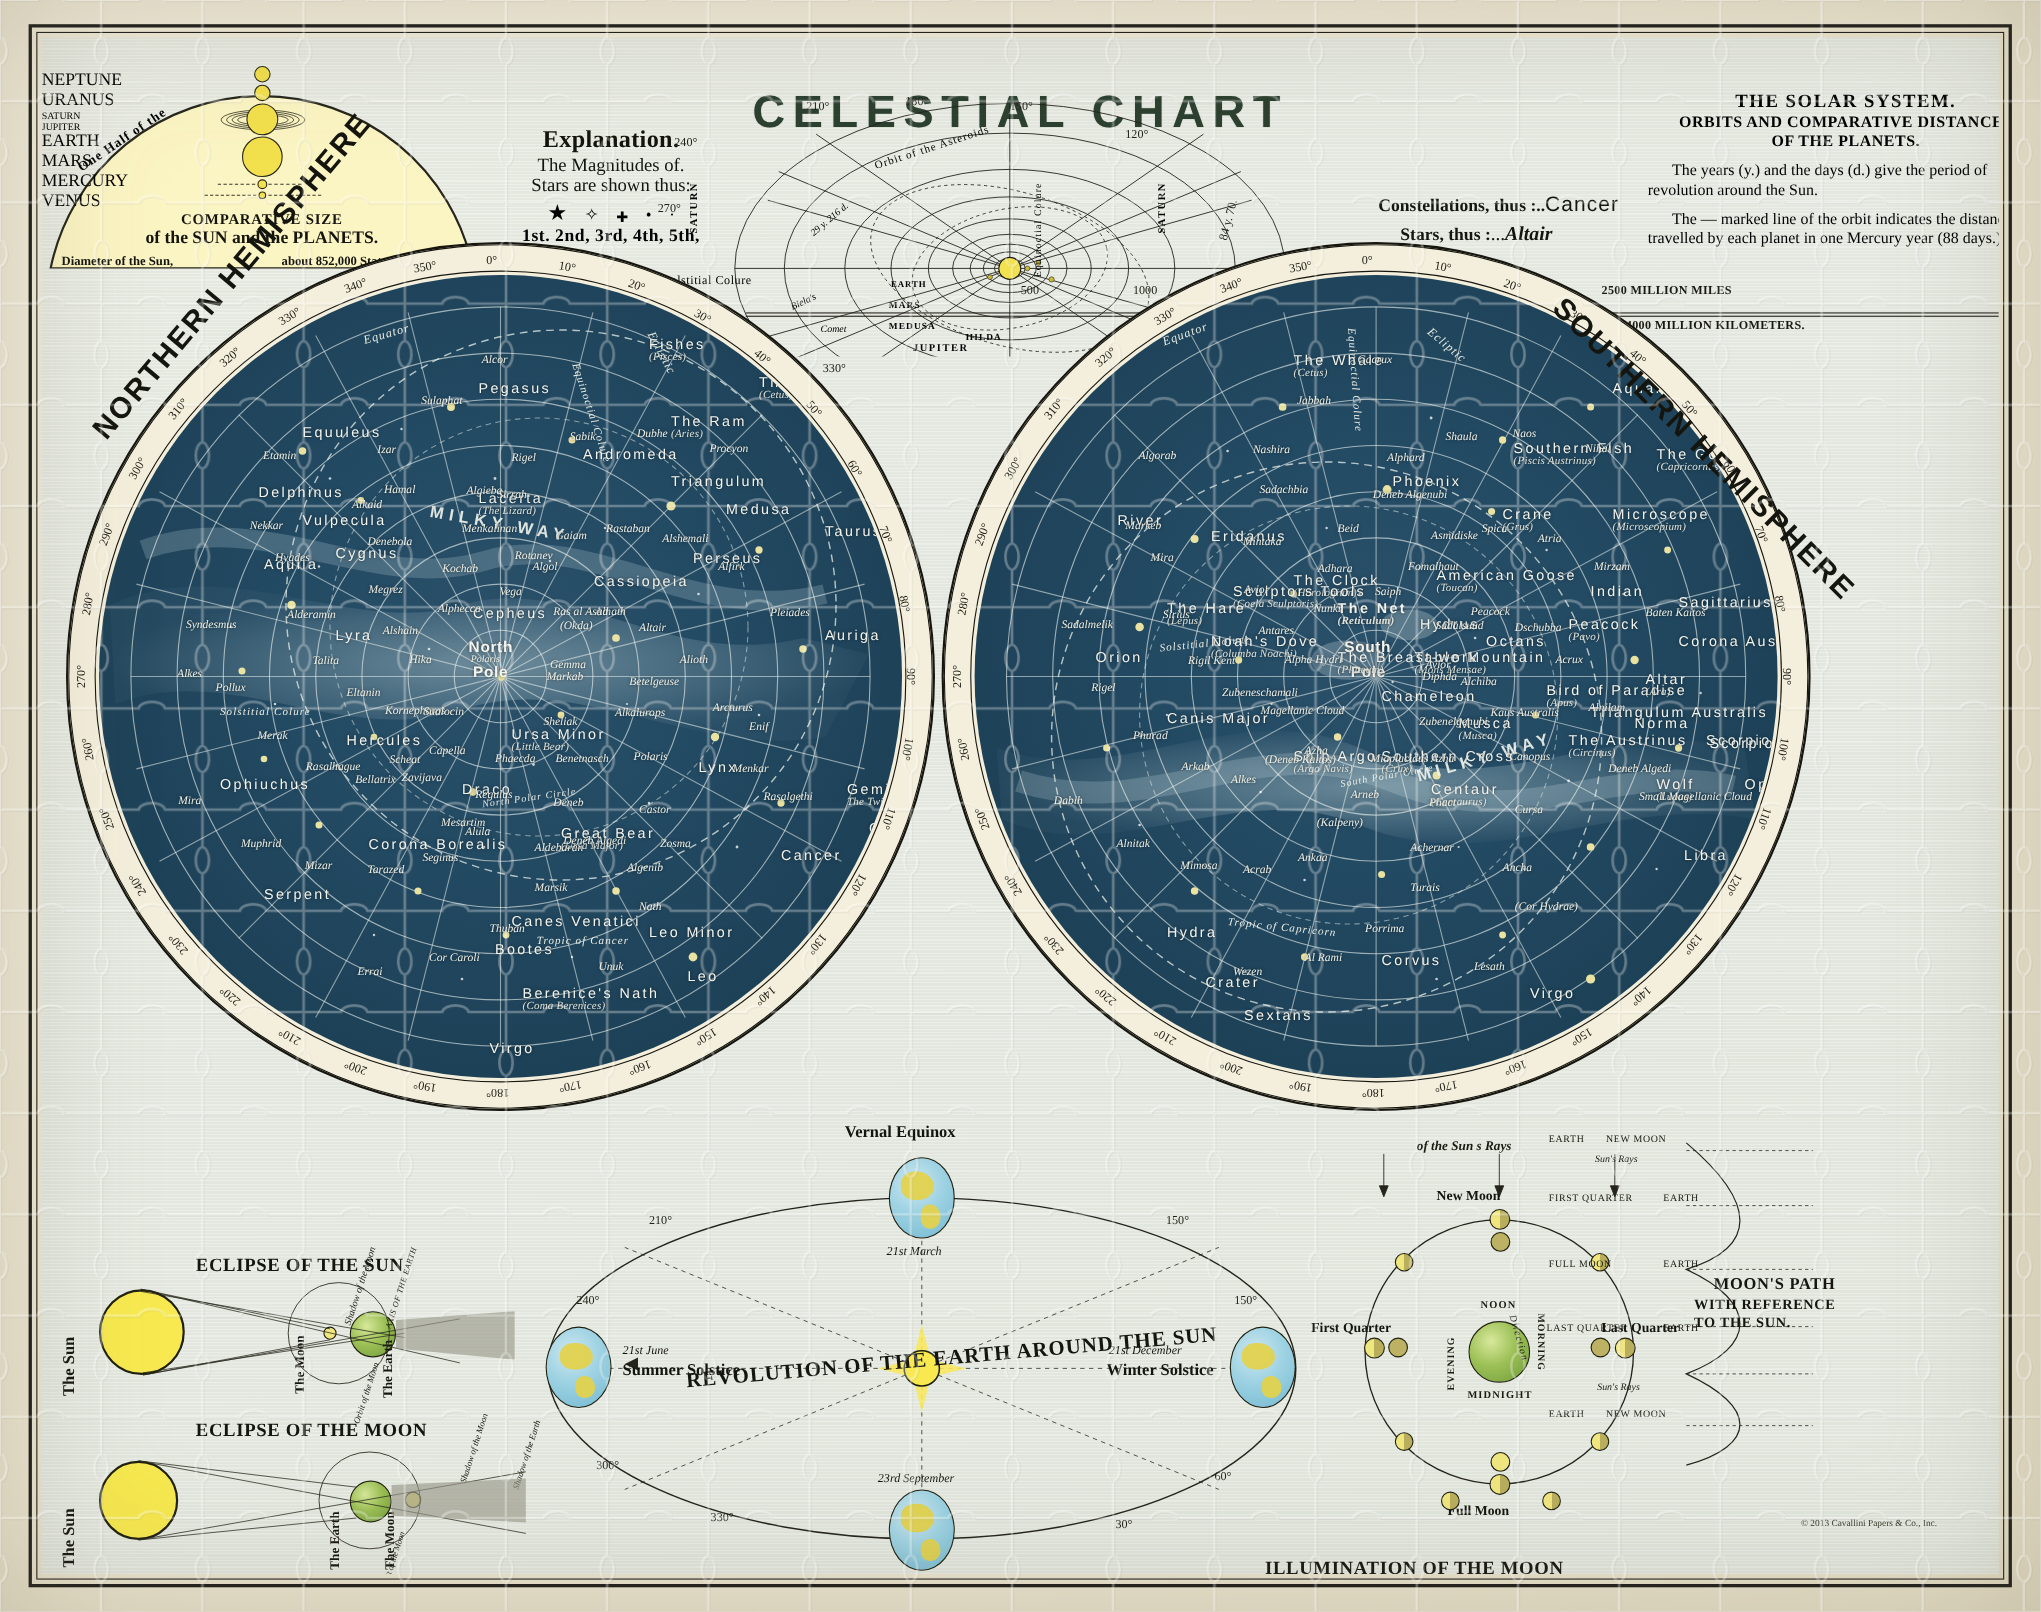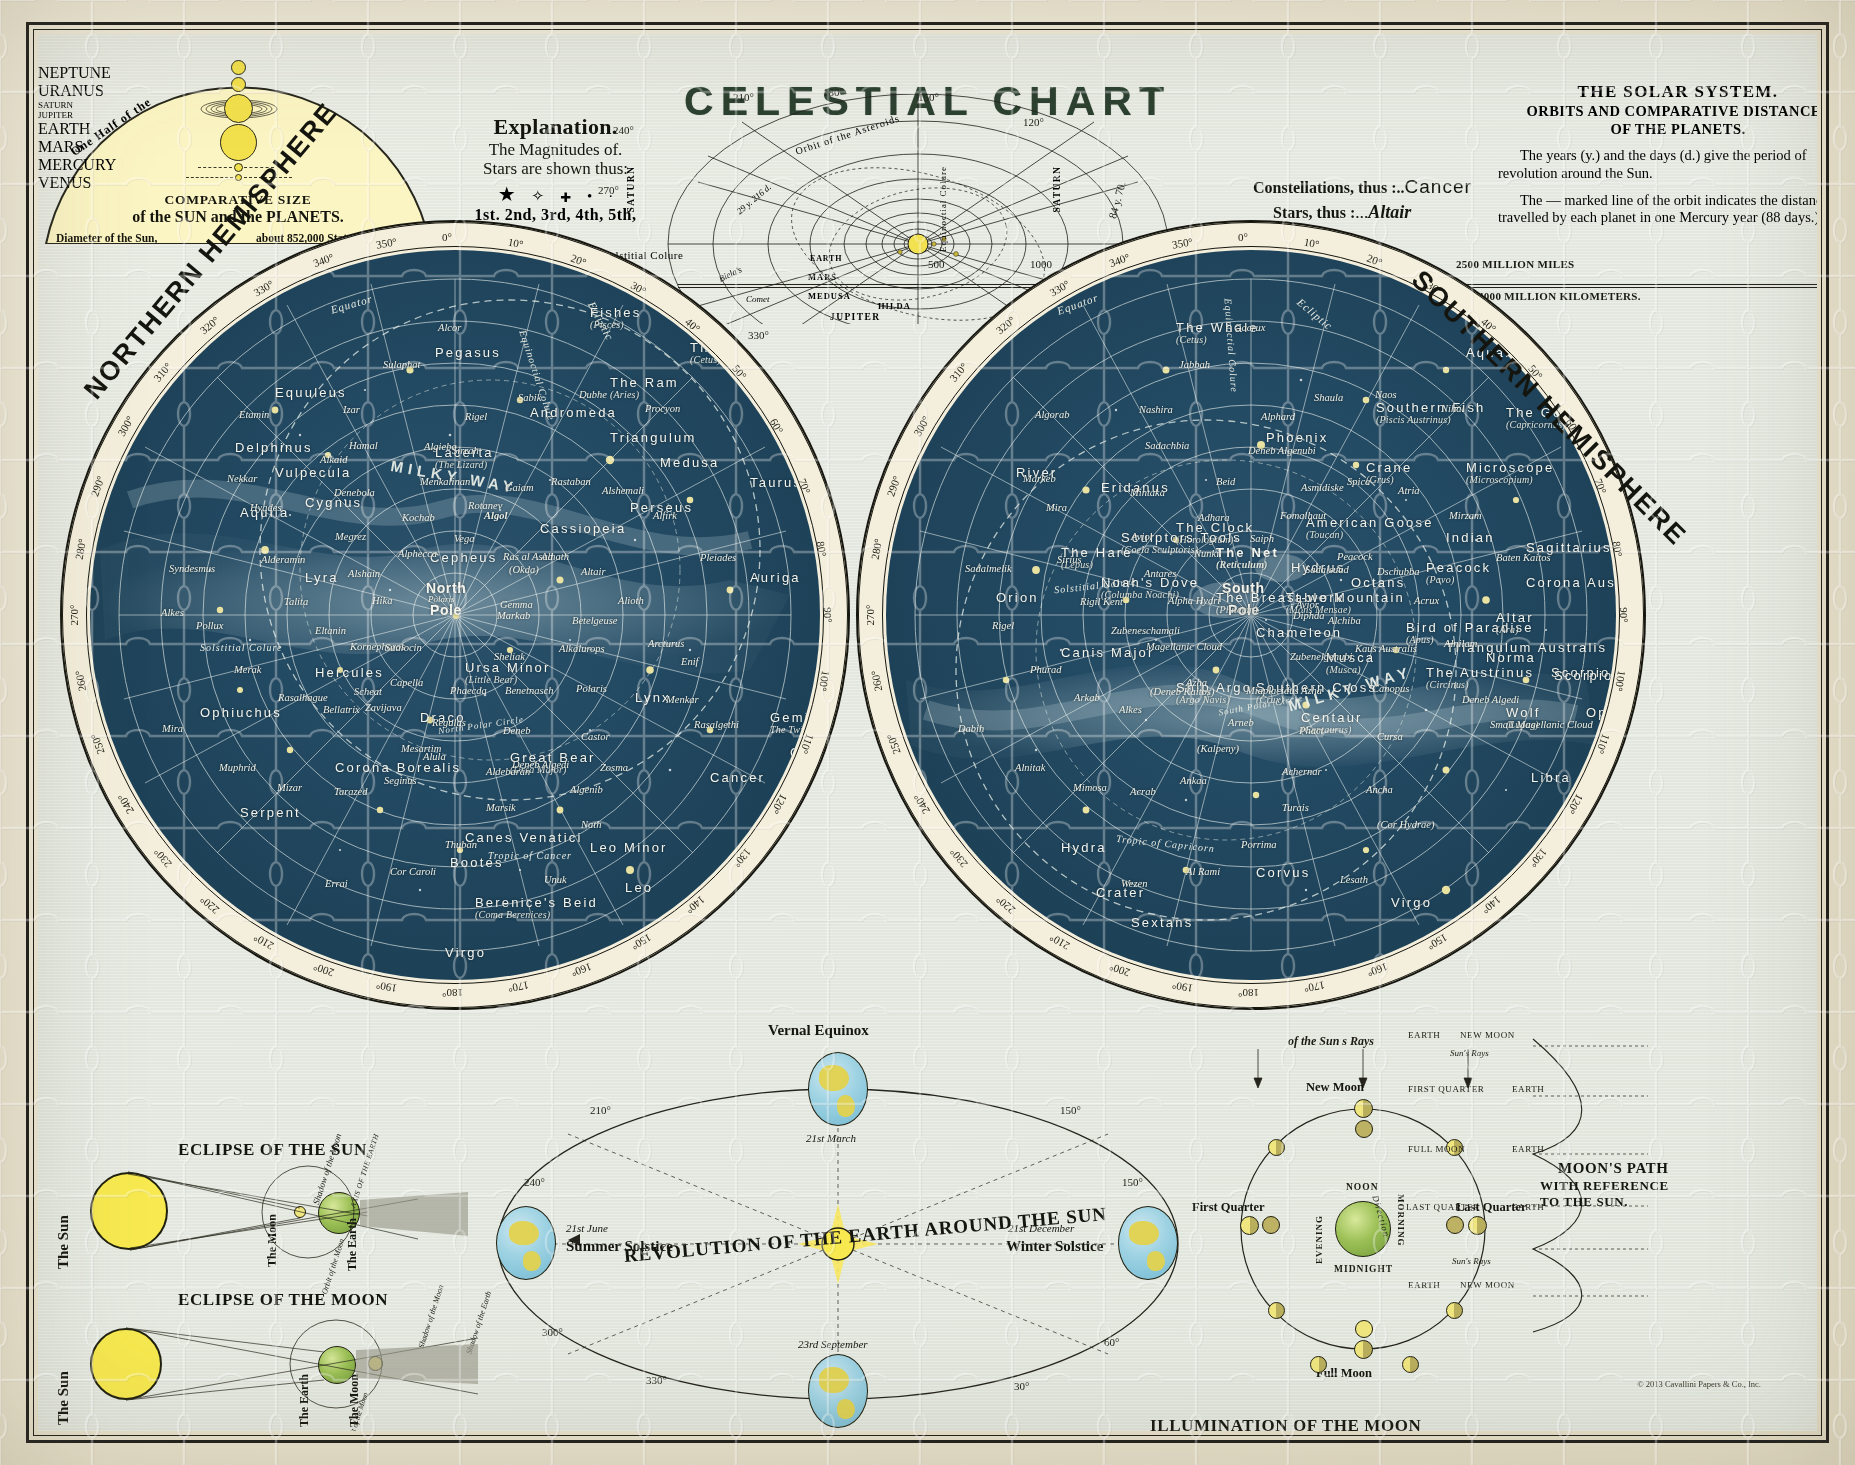--- a/index.html
+++ b/index.html
@@ -553,41 +553,41 @@
             <div class="abs" style="left: 110px; top: 455px;">
               <div class="cons-lbl" style="position: relative;">Ophiuchus</div>
             </div>
             <div class="abs" style="left: 355px; top: 695px;">
               <div class="cons-lbl" style="position: relative;">Virgo</div>
             </div>
             <div class="abs" style="left: 600px; top: 665px;">
               <div class="cons-lbl" style="position: relative;">Sextans</div>
             </div>
             <div class="abs" style="left: 385px; top: 645px;">
-              <div class="cons-lbl" style="position: relative;">Berenice's Beid</div>
+              <div class="cons-lbl" style="position: relative;">Berenice's Nath</div>
               <div class="cons-sub" style="position: relative; margin-top: -1px;">(Coma Berenices)</div>
             </div>
             <div class="abs" style="left: 500px; top: 55px;">
               <div class="cons-lbl" style="position: relative;">Fishes</div>
               <div class="cons-sub" style="position: relative; margin-top: -1px;">(Pisces)</div>
             </div>
             <div class="abs" style="left: 540px; top: 250px;">
               <div class="cons-lbl" style="position: relative;">Perseus</div>
             </div>
             <div class="star-lbl" style="left: 407px; top: 360px;">Markab</div>
             <div class="star-lbl" style="left: 264px; top: 436px;">Scheat</div>
             <div class="star-lbl" style="left: 362px; top: 195px;">Sirrah</div>
             <div class="star-lbl" style="left: 480px; top: 534px;">Algenib</div>
             <div class="star-lbl" style="left: 79px; top: 313px;">Syndesmus</div>
             <div class="star-lbl" style="left: 419px; top: 314px;">(Okda)</div>
             <div class="star-lbl" style="left: 311px; top: 493px;">Mesartim</div>
             <div class="star-lbl" style="left: 259px; top: 190px;">Hamal</div>
             <div class="star-lbl" style="left: 576px; top: 444px;">Menkar</div>
             <div class="star-lbl" style="left: 72px; top: 473px;">Mira</div>
-            <div class="star-lbl" style="left: 394px; top: 260px; font-weight: bold;">Algol</div>
+            <div class="star-lbl" style="left: 394px; top: 260px;">Algol</div>
             <div class="star-lbl" style="left: 396px; top: 516px;">Aldebaran</div>
             <div class="star-lbl" style="left: 160px; top: 252px;">Hyades</div>
             <div class="star-lbl" style="left: 610px; top: 302px;">Pleiades</div>
             <div class="star-lbl" style="left: 300px; top: 427px;">Capella</div>
             <div class="star-lbl" style="left: 330px; top: 226px;">Menkalinan</div>
             <div class="star-lbl" style="left: 491px; top: 481px;">Castor</div>
             <div class="star-lbl" style="left: 106px; top: 370px;">Pollux</div>
             <div class="star-lbl" style="left: 555px; top: 153px;">Procyon</div>
             <div class="star-lbl" style="left: 342px; top: 467px;">Regulus</div>
             <div class="star-lbl" style="left: 244px; top: 237px;">Denebola</div>

